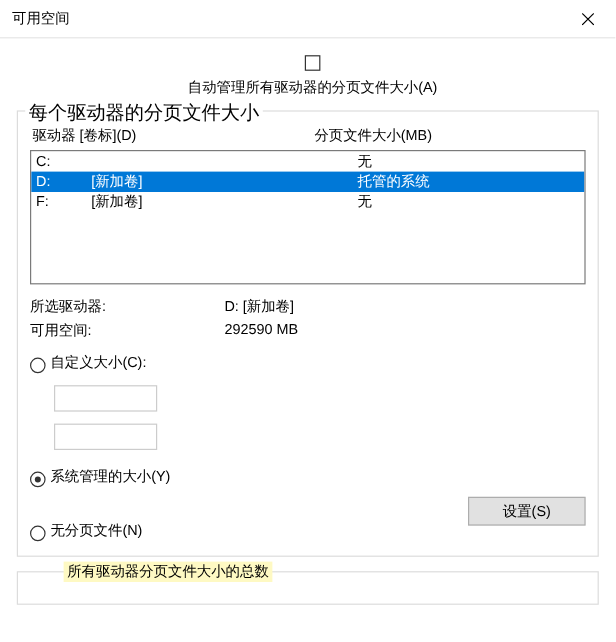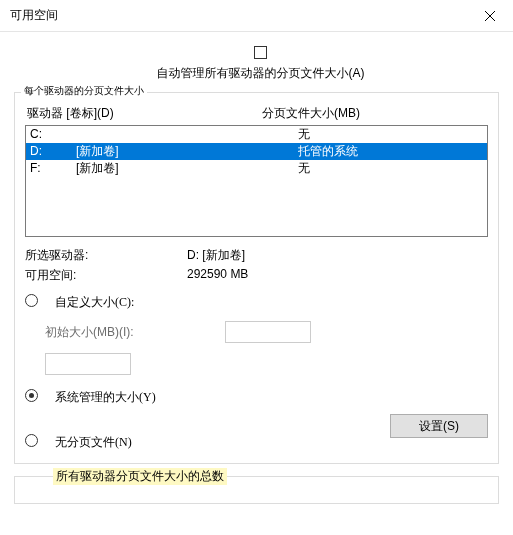--- a/index.html
+++ b/index.html
@@ -53,21 +53,21 @@
     border: 1px solid #dcdcdc;
     padding: 12px 10px 12px 10px;
     margin-top: 6px;
   }
   .group-label {
     position: absolute;
     top: -9px;
     left: 6px;
     background: #fff;
     padding: 0 3px;
-    font-size: 10px;
+    font-size: 16px;
   }
   .headers {
     display: flex;
     margin-bottom: 3px;
     padding: 0 2px;
   }
   .headers .h1 { width: 235px; }
   .headers .h2 { flex: 1; }
   .drive-list {
     border: 1px solid #7a7a7a;
@@ -90,24 +90,23 @@
   .drive-row .dlabel { width: 222px; }
   .drive-row .dsize { flex: 1; }
   .info-row {
     display: flex;
     margin-top: 10px;
   }
   .info-row .ilabel { width: 162px; }
   .info-row .ival { flex: 1; }
   .radio-row {
     display: flex;
-    align-items: flex-start;
-    gap: 17px;
+    align-items: flex-end;
+    gap: 4px;
     margin-top: 10px;
-    font-family: Liberation Serif, serif;
   }
   .radio {
     width: 13px; height: 13px; border: 1px solid #333; border-radius: 50%;
     display: flex; align-items: center; justify-content: center; background: #fff;
   }
   .radio.checked::after {
     content: ""; width: 5px; height: 5px; background: #333; border-radius: 50%;
   }
   .size-row {
     display: flex;
@@ -211,21 +210,20 @@
       <span class="ilabel">可用空间:</span>
       <span class="ival">292590 MB</span>
     </div>
 
     <div class="radio-row">
       <div class="radio"></div>
       <span>自定义大小(C):</span>
     </div>
 
     <div class="size-row">
-      <span class="slabel">初始大小(MB)(I):</span>
       <div class="sinput"></div>
     </div>
     <div class="size-row">
       <div class="sinput"></div>
     </div>
 
     <div class="radio-row" style="margin-top:14px">
       <div class="radio checked"></div>
       <span>系统管理的大小(Y)</span>
     </div>

